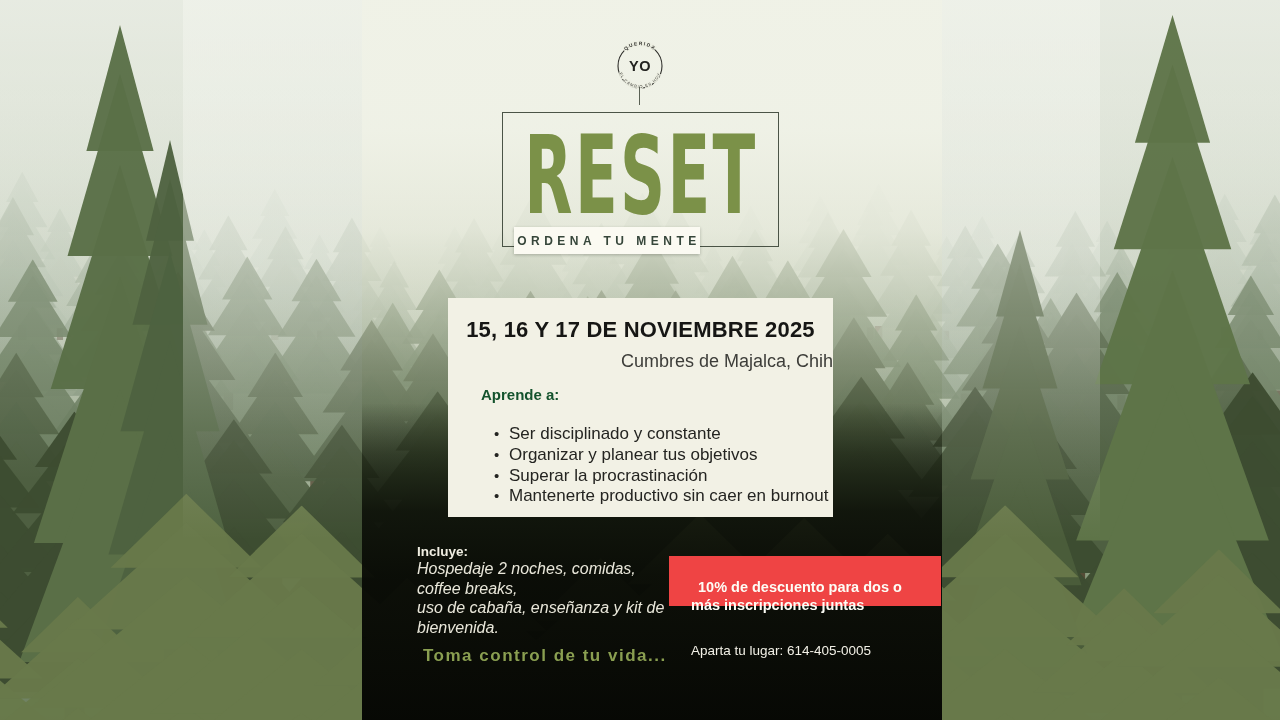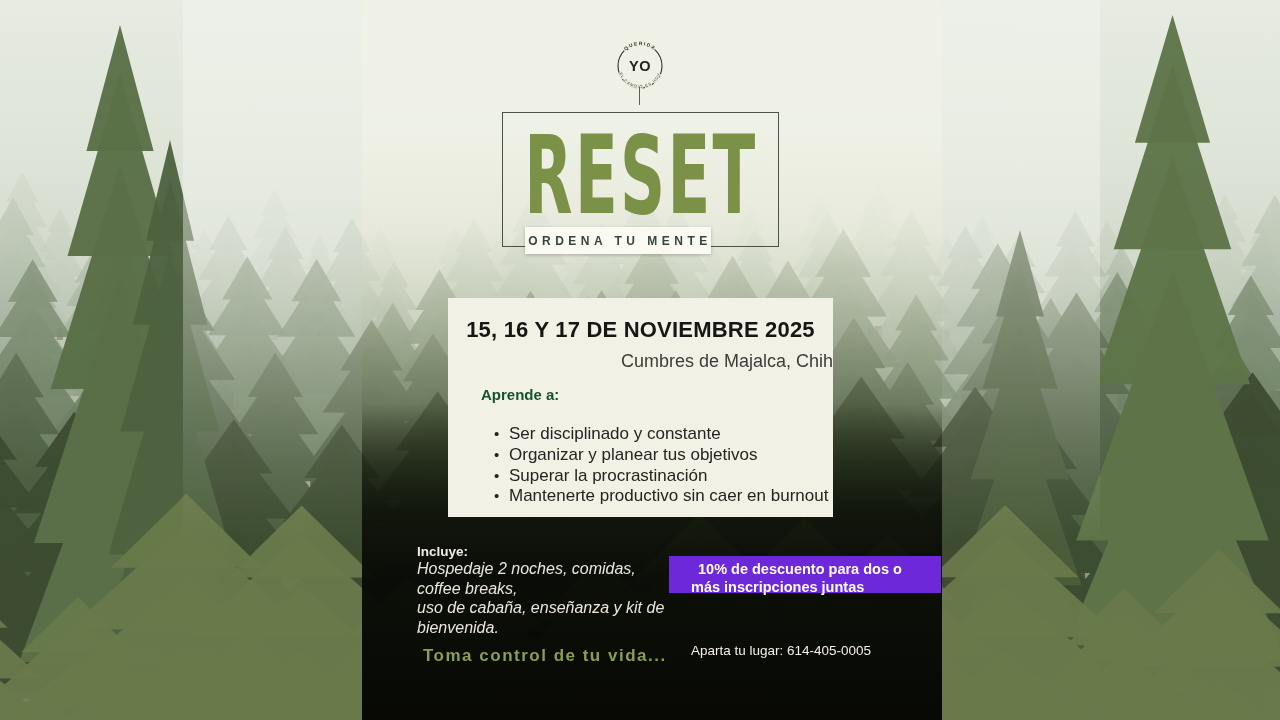--- a/index.html
+++ b/index.html
@@ -13,21 +13,21 @@
              background:rgba(52,60,48,.8);}
 
   
   .reset-box{position:absolute;left:502px;top:112px;width:277px;height:135px;
              border:1px solid rgba(56,66,53,.9);box-sizing:border-box;}
   .reset-title{position:absolute;left:50%;top:50%;
                transform:translate(-50%,-54%) scaleX(.58);
                font-family:"DejaVu Sans",sans-serif;font-weight:700;
                font-size:108px;line-height:1;letter-spacing:4px;
                color:#7b9148;white-space:nowrap;}
-  .ribbon{position:absolute;left:525px;top:227px;width:186px;height:27px;
+  .ribbon{position:absolute;left:514px;top:227px;width:186px;height:27px;
           background:#fbfaf2;display:flex;align-items:center;justify-content:center;
           box-shadow:0 1px 3px rgba(20,25,15,.25);}
   .ribbon-label{font-size:12px;font-weight:700;letter-spacing:4.5px;color:#36463a;
                 white-space:nowrap;padding-left:4px;}
   .ribbon-arrow{position:absolute;left:527px;top:230px;width:0;height:0;
                 border-top:11px solid transparent;border-bottom:11px solid transparent;
                 border-left:16px solid #333d30;}
 
   
   .card{position:absolute;left:448px;top:298px;width:385px;height:219px;
@@ -41,22 +41,22 @@
   .bullets li::before{content:"\2022";position:absolute;left:-15px;top:0;
                       color:#242421;font-size:15px;}
 
   
   .includes{position:absolute;left:417px;top:544px;width:260px;color:#f0eee2;}
   .includes-heading{font-size:13.5px;font-weight:700;}
   .includes-line{font-size:16px;font-style:italic;line-height:19.5px;color:#e9e7da;}
   .includes-line:first-of-type{margin-top:4px;}
 
   
-  .banner{position:absolute;left:669px;top:556px;width:272px;height:37px;
-          background:#6d28d9;box-sizing:border-box;padding:5px 0 0 22px;}
+  .banner{position:absolute;left:669px;top:556px;width:272px;height:50px;
+          background:#ef4444;box-sizing:border-box;padding:23px 0 0 22px;}
   .banner-line{font-size:14.5px;font-weight:700;color:#fdfdf6;line-height:17.5px;}
   .banner-line.first{text-indent:7px;}
 
   
   .cta{position:absolute;left:423px;top:646px;font-size:17px;font-weight:700;
        letter-spacing:1.5px;color:#8a9f51;}
   .reserve{position:absolute;left:691px;top:643px;font-size:13.5px;color:#f2f0e6;}
 </style>
 </head>
 <body>

